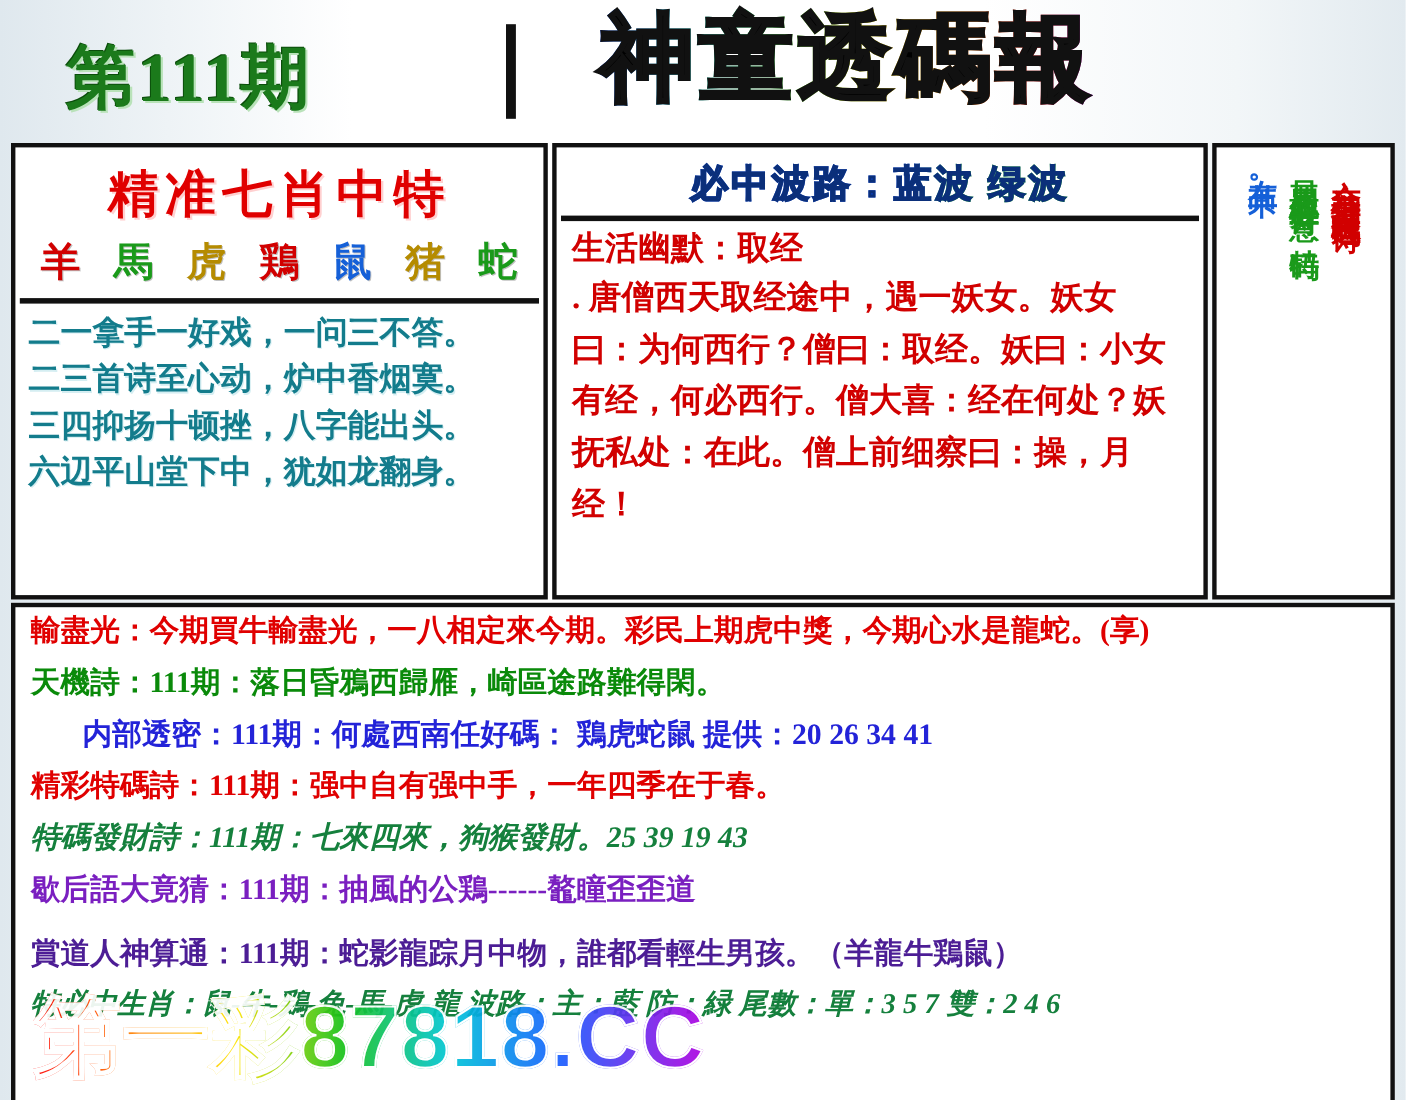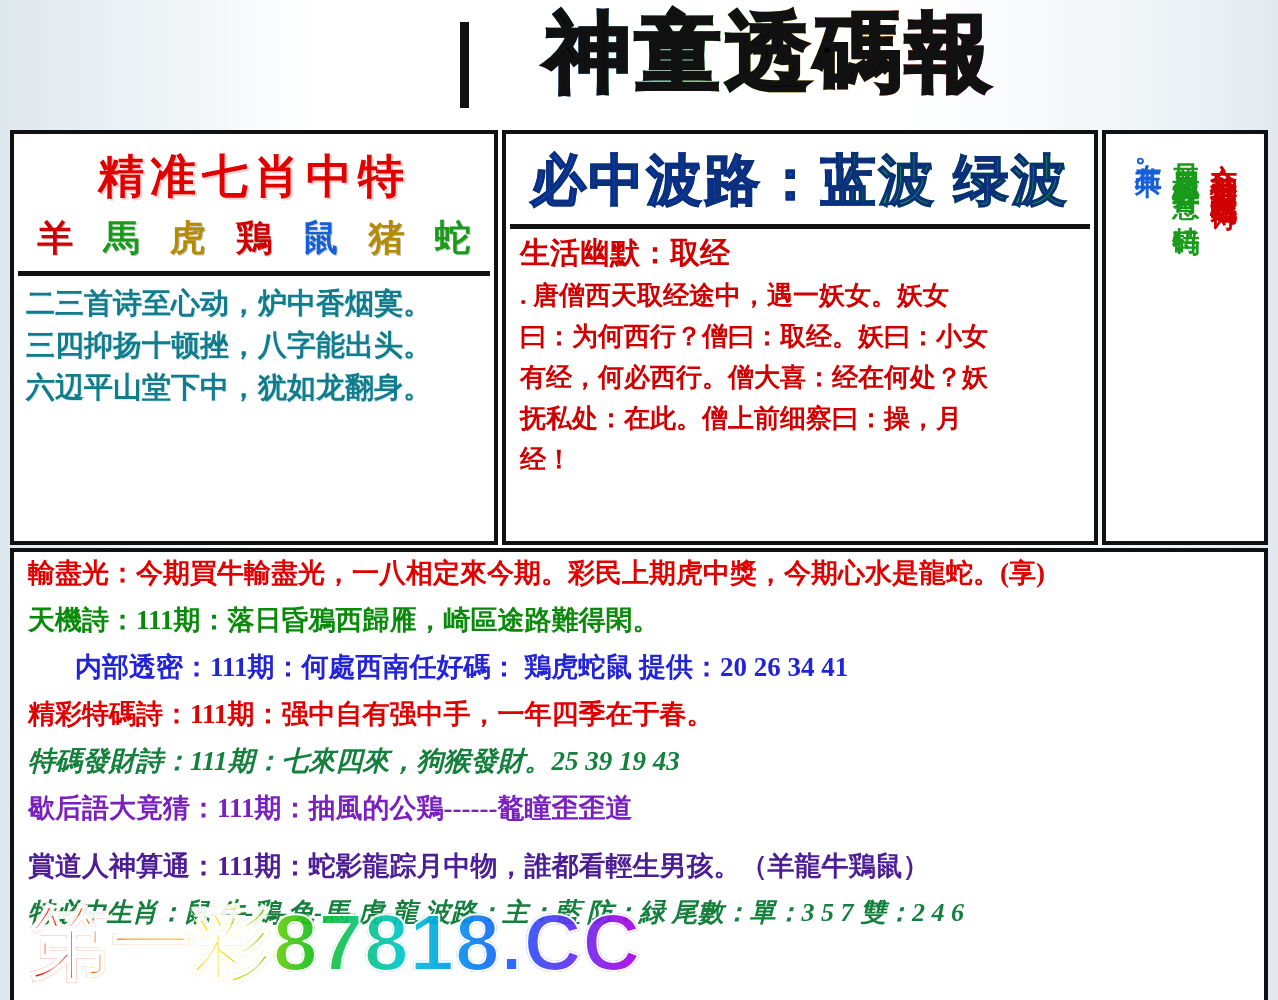--- a/index.html
+++ b/index.html
@@ -100,40 +100,40 @@
     font-size: 29px;
     line-height: 1.45;
     color: #137c8c;
     font-weight: bold;
     white-space: nowrap;
     font-family: "Liberation Serif", serif;
     text-shadow: 1px 1px 0 #d5eef2;
   }
   .wave-title {
     text-align: center;
-    font-size: 55px;
+    font-size: 34px;
     font-weight: bold;
     letter-spacing: 3px;
     margin: 10px 0 6px;
     font-family: "Liberation Serif", serif;
     background: linear-gradient(90deg,#0b46d6 0%, #0b46d6 55%, #1ab51a 62%, #1ab51a 100%);
     -webkit-background-clip: text;
     background-clip: text;
     color: transparent;
     -webkit-text-stroke: 1.5px #0b2f7a;
   }
   .joke-head {
     font-size: 30px;
     font-weight: bold;
     color: #d10000;
     padding: 4px 14px 0;
     font-family: "Liberation Serif", serif;
   }
   .joke-body {
-    font-size: 26px;
+    font-size: 30px;
     font-weight: bold;
     color: #d10000;
     line-height: 1.5;
     padding: 2px 14px 0;
     font-family: "Liberation Serif", serif;
   }
   .right-vert {
     display: flex;
     flex-direction: row-reverse;
     justify-content: center;
@@ -192,39 +192,41 @@
     -webkit-text-stroke: 2px #ffffff;
     opacity: .92;
   }
 </style>
 </head>
 <body>
 
 <div class="page">
 
   <div class="header">
+    <div class="issue">第111期</div>
     <div class="divider-bar"></div>
     <div class="masthead">神童透碼報</div>
   </div>
 
   <div class="top-row">
 
     <div class="box" id="box-left">
       <div class="seven-title">精准七肖中特</div>
       <div class="zodiac-row">
         <span style="color:#d10000">羊</span>
         <span style="color:#1a9a1a">馬</span>
         <span style="color:#b58b00">虎</span>
         <span style="color:#d10000">鶏</span>
         <span style="color:#1560d8">鼠</span>
         <span style="color:#b58b00">猪</span>
         <span style="color:#1a9a1a">蛇</span>
       </div>
       <div class="hr-thick"></div>
       <div class="verses">
+        <div class="verse">二一拿手一好戏，一问三不答。</div>
         <div class="verse">二三首诗至心动，炉中香烟寞。</div>
         <div class="verse">三四抑扬十顿挫，八字能出头。</div>
         <div class="verse">六辺平山堂下中，犹如龙翻身。</div>
       </div>
     </div>
 
     <div class="box" id="box-mid">
       <div class="wave-title">必中波路：蓝波 绿波</div>
       <div class="hr-thick"></div>
       <div class="joke-head">生活幽默：取经</div>

